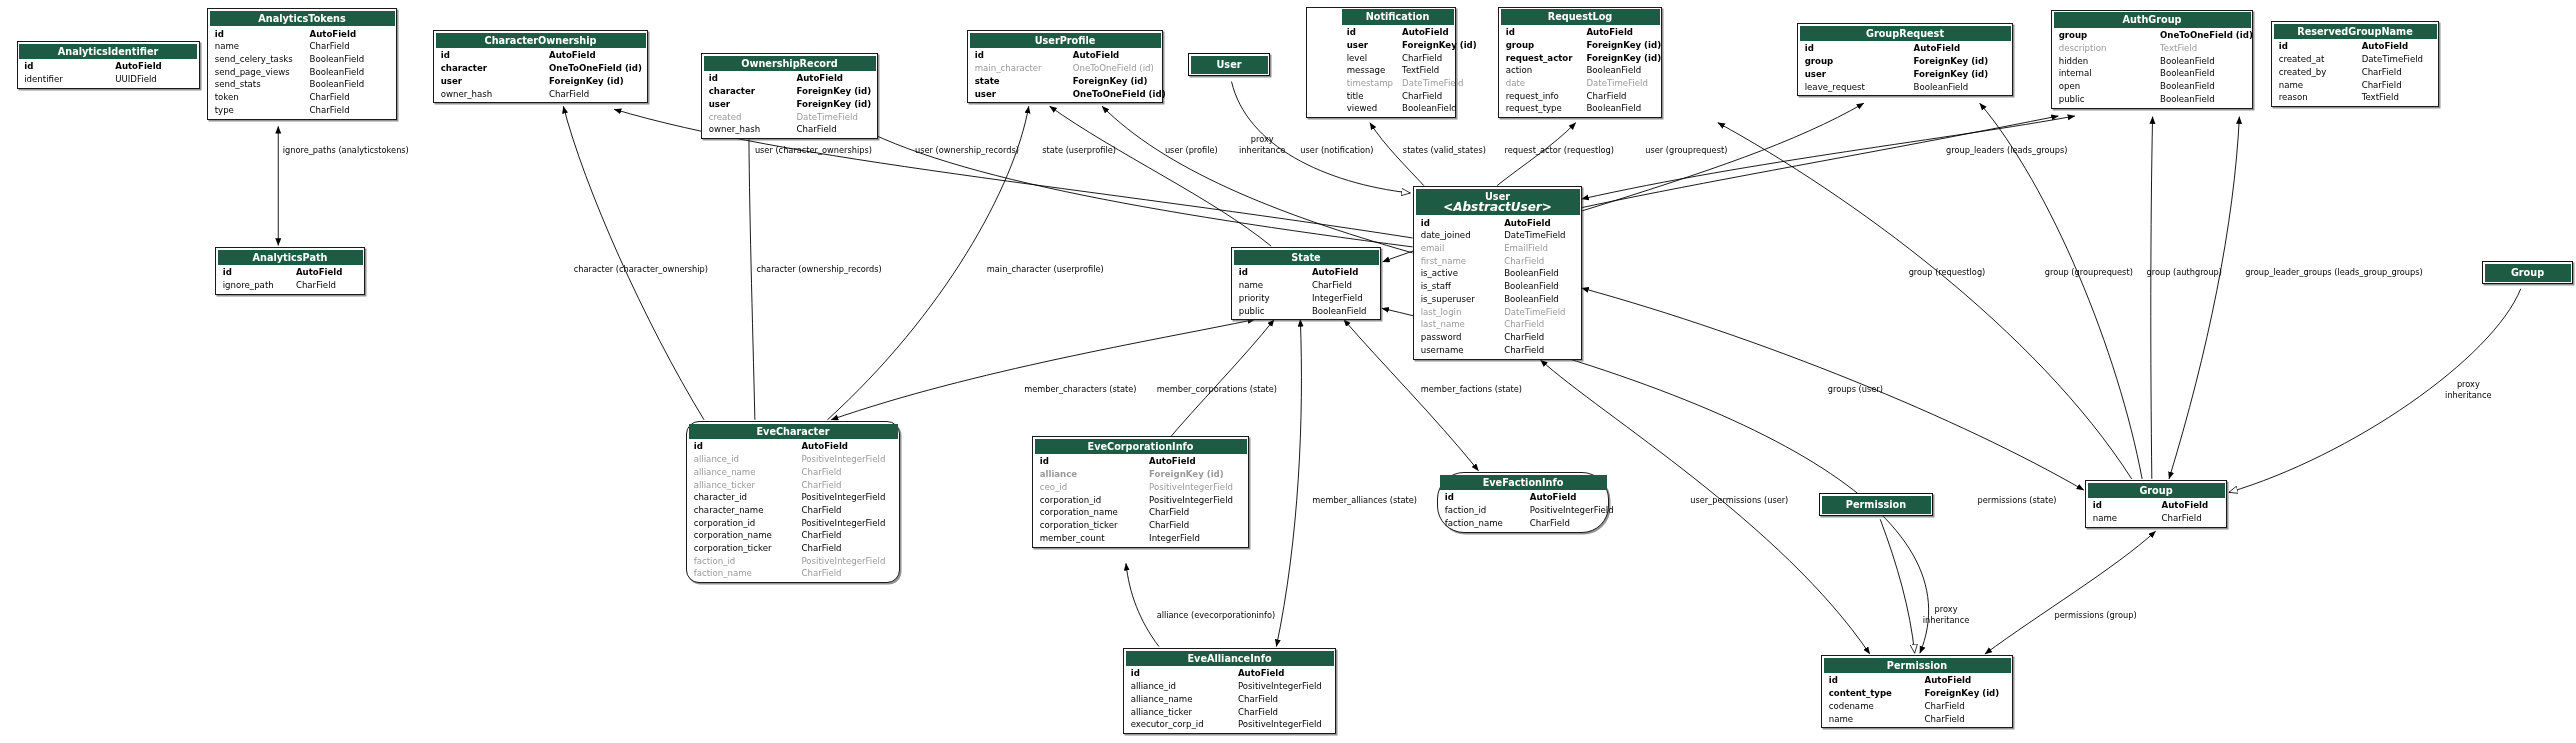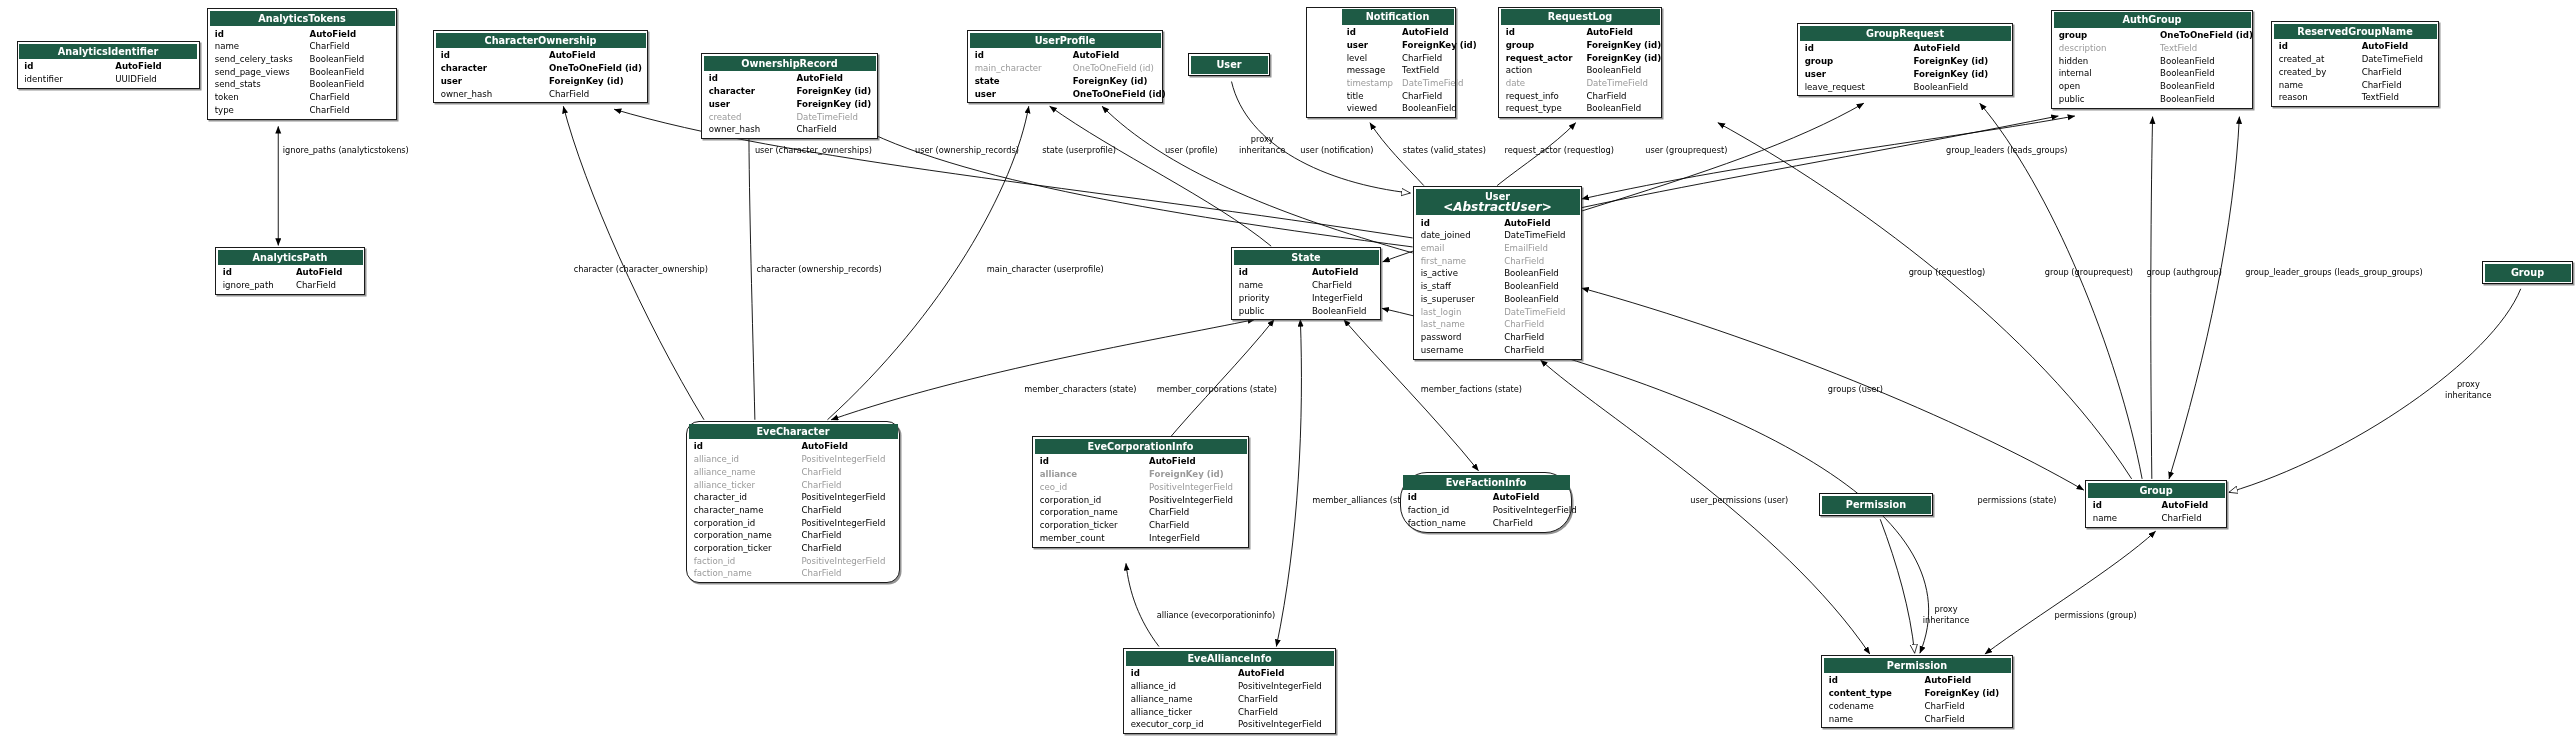--- a/index.html
+++ b/index.html
@@ -544,21 +544,21 @@
         <div class="row">
           <span class="fname">corporation_ticker</span>
           <span class="ftype">CharField</span>
         </div>
         <div class="row">
           <span class="fname">member_count</span>
           <span class="ftype">IntegerField</span>
         </div>
       </div>
     </div>
-    <div class="tbl" style="left: 1400px; top: 472px; width: 172px; border-radius: 27px;">
+    <div class="tbl" style="left: 1437px; top: 472px; width: 172px; border-radius: 27px;">
       <div class="hdr">
         <div>EveFactionInfo</div>
       </div>
       <div class="rows">
         <div class="row">
           <span class="fname b">id</span>
           <span class="ftype b">AutoField</span>
         </div>
         <div class="row">
           <span class="fname">faction_id</span>

